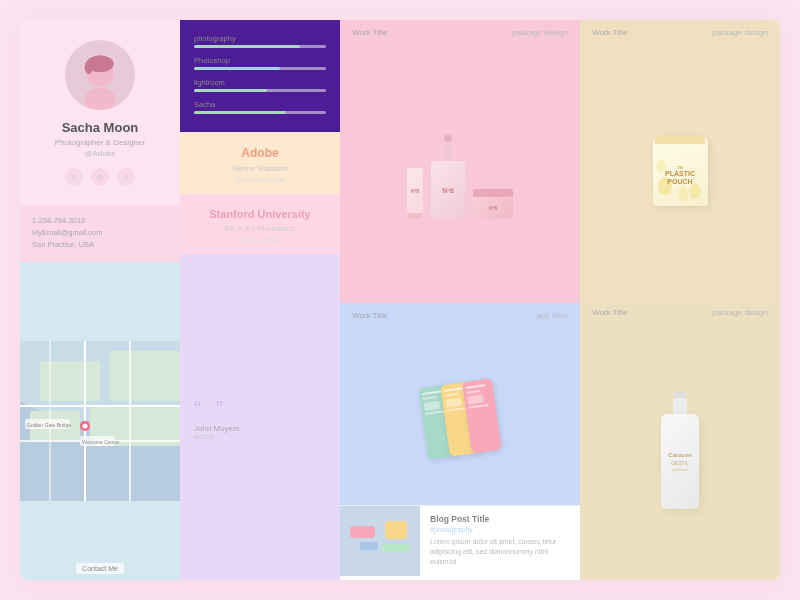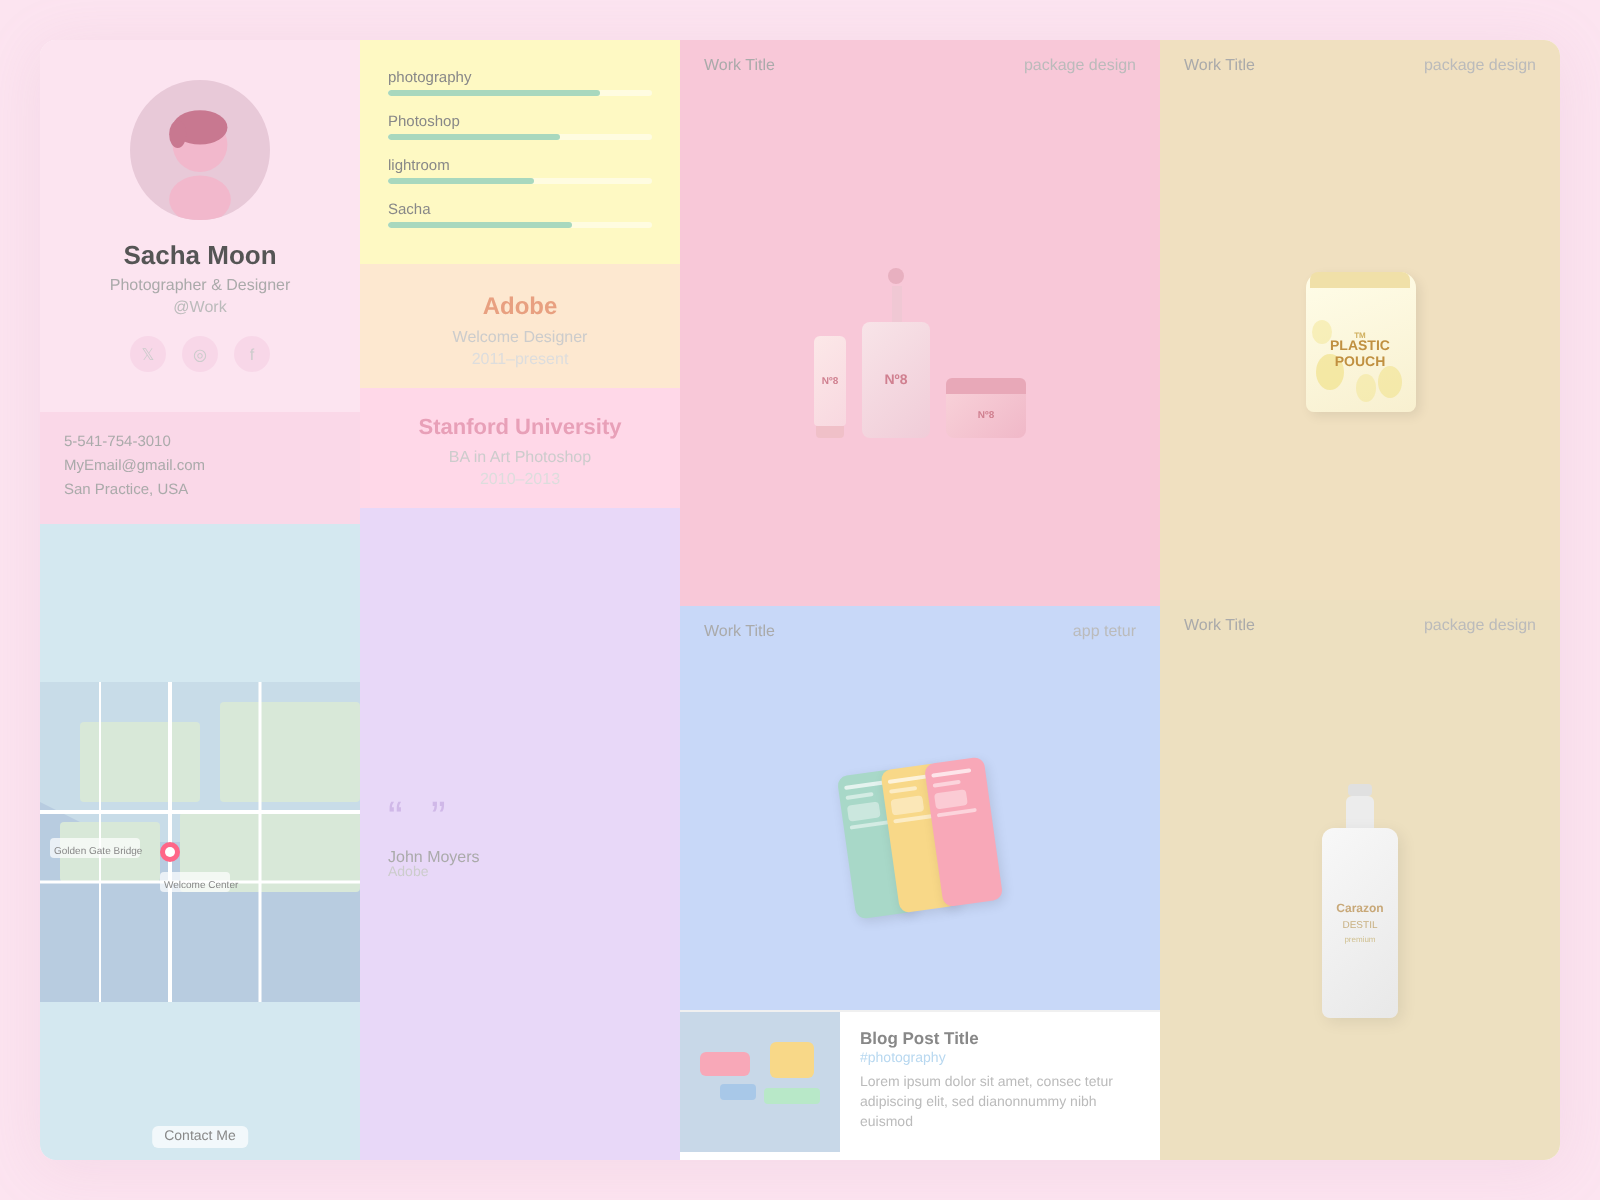--- a/index.html
+++ b/index.html
@@ -119,21 +119,21 @@
       border-radius: 3px;
       white-space: nowrap;
     }
 
     
     .col2 {
       display: flex;
       flex-direction: column;
     }
     .skills-card {
-      background: #fef9c3;
+      background: #4c1d95;
       padding: 14px 14px 10px;
       flex-shrink: 0;
     }
     .skill-item {
       margin-bottom: 8px;
     }
     .skill-label {
       font-size: 7.5px;
       color: #888;
       margin-bottom: 2px;
@@ -397,29 +397,29 @@
           <circle cx="35" cy="26" r="16" fill="#f2b8cc"></circle>
 
           <ellipse cx="35" cy="16" rx="16" ry="10" fill="#c87890"></ellipse>
           <ellipse cx="22" cy="20" rx="5" ry="8" fill="#c87890"></ellipse>
 
           <ellipse cx="35" cy="58" rx="18" ry="14" fill="#f2b8cc"></ellipse>
         </svg>
       </div>
       <div class="profile-name">Sacha Moon</div>
       <div class="profile-title">Photographer &amp; Designer</div>
-      <div class="profile-handle">@Work</div>
+      <div class="profile-handle">@Adobe</div>
       <div class="social-icons">
         <div class="social-icon">𝕏</div>
         <div class="social-icon">◎</div>
         <div class="social-icon">f</div>
       </div>
     </div>
     <div class="contact-info">
-      <div class="contact-item">5-541-754-3010</div>
+      <div class="contact-item">1-238-754-3010</div>
       <div class="contact-item">MyEmail@gmail.com</div>
       <div class="contact-item">San Practice, USA</div>
     </div>
     <div class="map-section">
       
       <svg width="100%" height="100%" viewBox="0 0 160 160" xmlns="http://www.w3.org/2000/svg">
         <rect width="160" height="160" fill="#c8dce8"></rect>
 
         <rect x="0" y="80" width="160" height="80" fill="#b8cce0"></rect>
         <polygon points="0,60 40,80 0,80" fill="#b8cce0"></polygon>
@@ -471,21 +471,21 @@
       <div class="skill-item">
         <div class="skill-label">Sacha</div>
         <div class="skill-bar-bg">
           <div class="skill-bar-fill" style="width:70%"></div>
         </div>
       </div>
     </div>
 
     <div class="experience-card">
       <div class="exp-company">Adobe</div>
-      <div class="exp-role">Welcome Designer</div>
+      <div class="exp-role">Senior Stanford</div>
       <div class="exp-period">2011–present</div>
     </div>
 
     <div class="education-card">
       <div class="edu-school">Stanford University</div>
       <div class="edu-degree">BA in Art Photoshop</div>
       <div class="edu-period">2010–2013</div>
     </div>
 
     <div class="testimonial-card">

